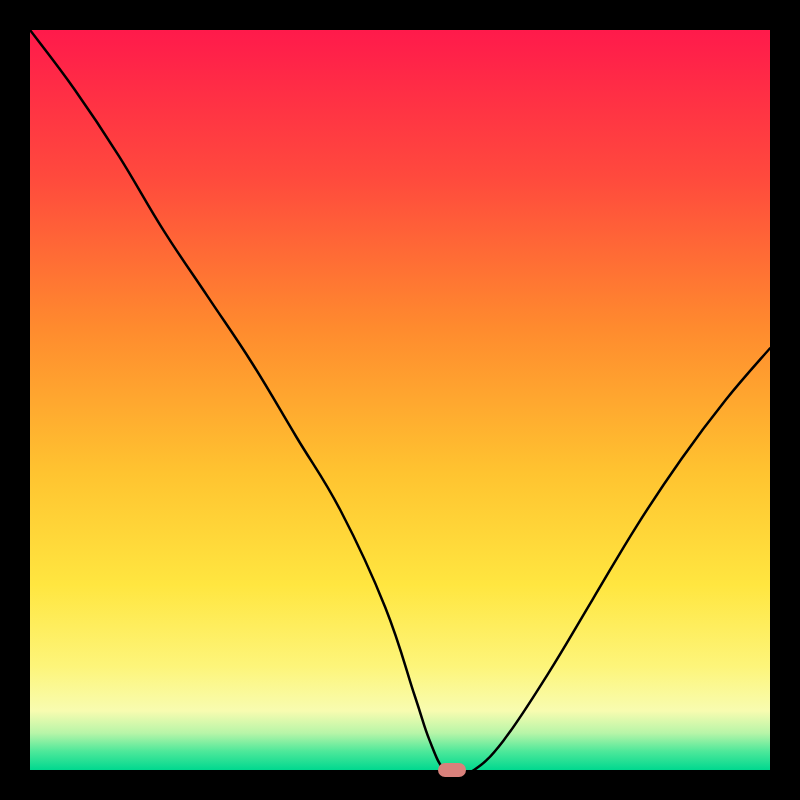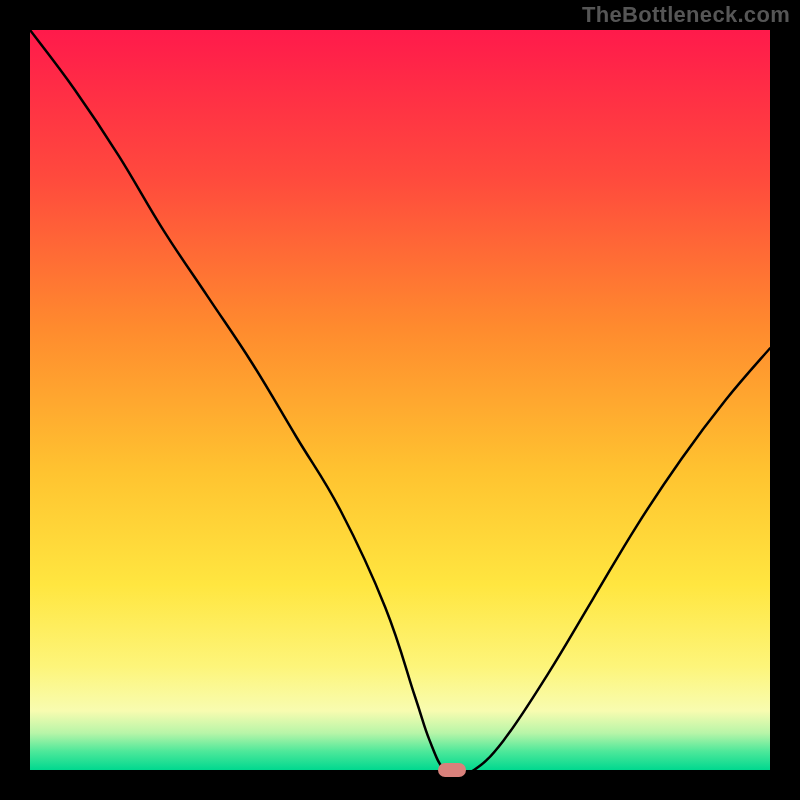--- a/index.html
+++ b/index.html
@@ -42,21 +42,20 @@
     border-radius: 7px;
     background: #d9817b;
     z-index: 5;
   }
 </style>
 </head>
 <body>
 
 <div class="frame">
 
-  <div class="watermark">TheBottleneck.com</div>
 
   <svg class="plot" viewBox="0 0 740 740" preserveAspectRatio="none">
     <defs>
       <linearGradient id="bg-grad" x1="0" y1="0" x2="0" y2="1">
           <stop offset="0%" stop-color="#ff1a4b"></stop>
           <stop offset="20%" stop-color="#ff4a3d"></stop>
           <stop offset="40%" stop-color="#ff8a2e"></stop>
           <stop offset="60%" stop-color="#ffc430"></stop>
           <stop offset="75%" stop-color="#ffe640"></stop>
           <stop offset="86%" stop-color="#fdf57a"></stop>

